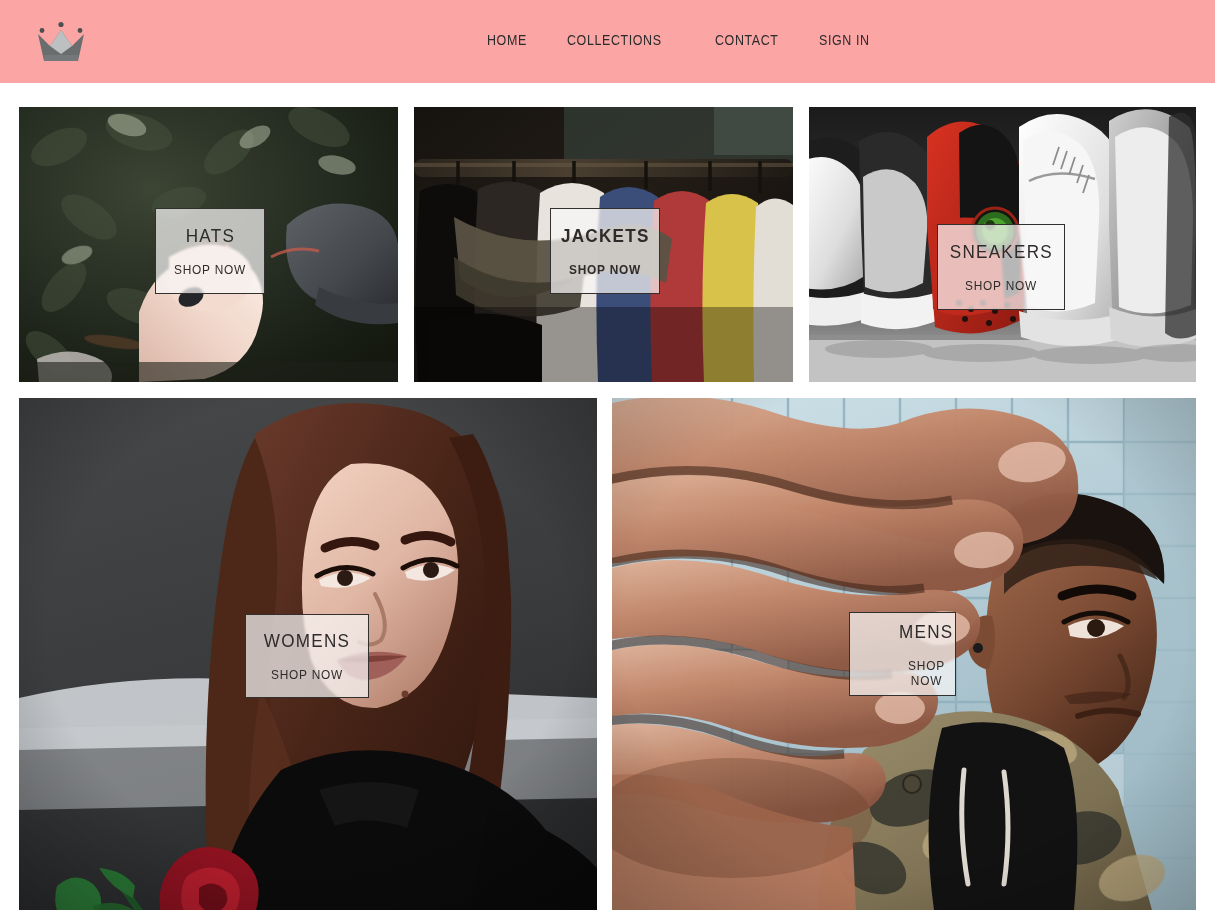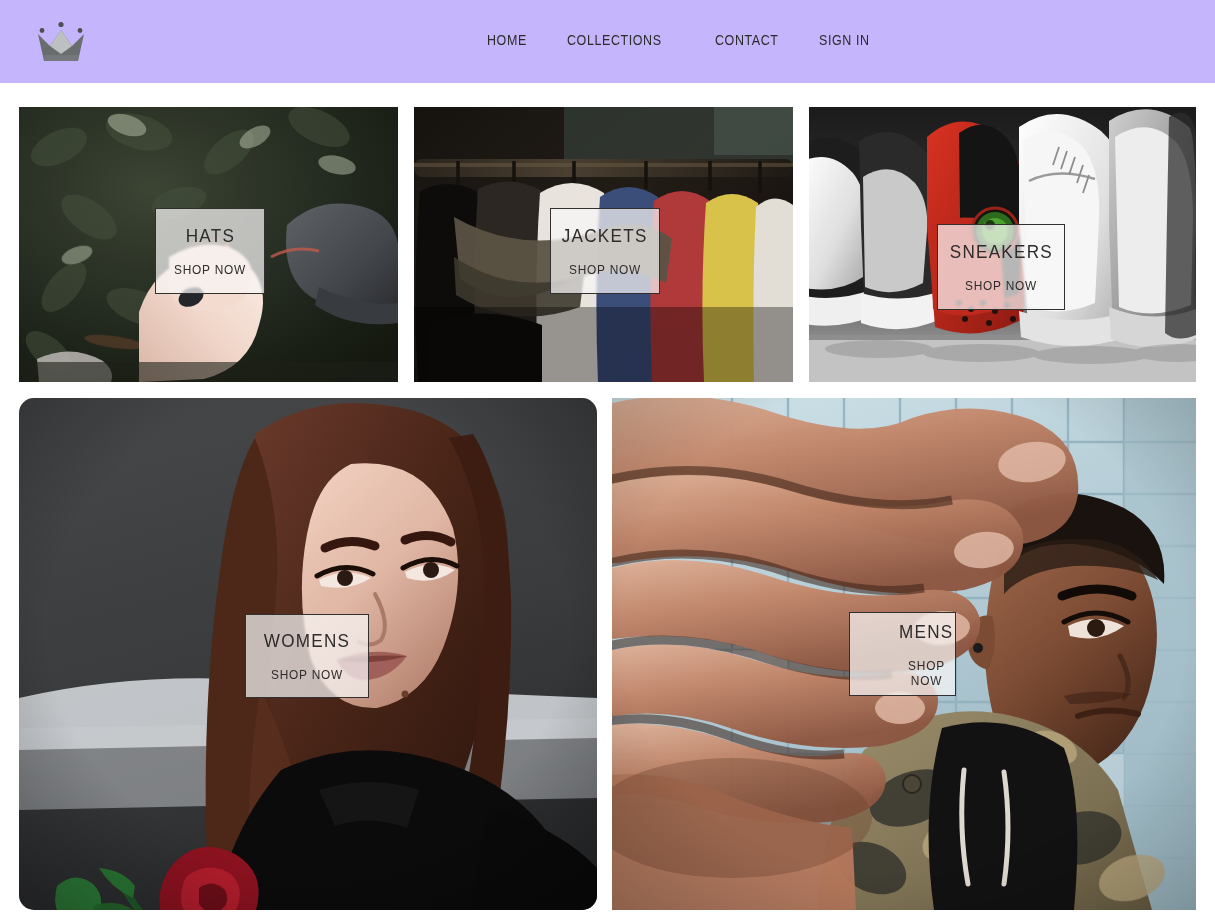--- a/index.html
+++ b/index.html
@@ -8,21 +8,21 @@
     background:#ffffff;
     font-family:"Liberation Sans", sans-serif;
     overflow:hidden;
   }
 
   
   .header {
     height:83px;
     display:flex;
     align-items:center;
-    background:#c4b5fd;
+    background:#fca5a5;
     position:relative;
   }
   .logo {
     position:absolute;
     left:28px; top:14px;
     width:66px; height:56px;
     display:block;
   }
   .nav {
     position:absolute;
@@ -64,21 +64,21 @@
   }
   .card {
     position:relative;
     overflow:hidden;
     cursor:pointer;
     background:#fef9c3;
   }
   .c-hats     { width:379px; }
   .c-jackets  { width:379px; }
   .c-sneakers { width:387px; }
-  .c-womens   { width:578px;border-radius:15px; }
+  .c-womens   { width:578px; }
   .c-mens     { width:584px; }
 
   .photo { position:absolute; inset:0; }
 
   
   .overlay {
     position:absolute;
     background:rgba(248,246,246,0.72);
     border:1px solid #32302f;
     display:flex;
@@ -97,21 +97,21 @@
     margin-bottom:15px;
   }
   .ov-cta {
     font-size:13.5px;
     letter-spacing:0.9px;
     color:#2e2b2a;
     font-family:"Liberation Sans Narrow","Liberation Sans",sans-serif;
     transform:scaleX(0.88);
   }
   .ov-hats     { left:136px; top:101px; width:110px; height:86px; }
-  .ov-jackets  { left:136px; top:101px; width:110px; height:86px; }
+  .ov-jackets  { left:136px; top:101px; width:110px; height:86px;font-weight:bold; }
   .ov-sneakers { left:128px; top:101px; width:128px; height:86px;margin-top:16px; }
   .ov-womens   { left:226px; top:216px; width:124px; height:84px; }
   .ov-mens     { left:237px; top:214px; width:107px; height:84px;padding-left:48px; }
 </style>
 </head>
 <body>
 
 <div class="header">
 
   <svg class="logo" viewBox="0 0 66 56">

